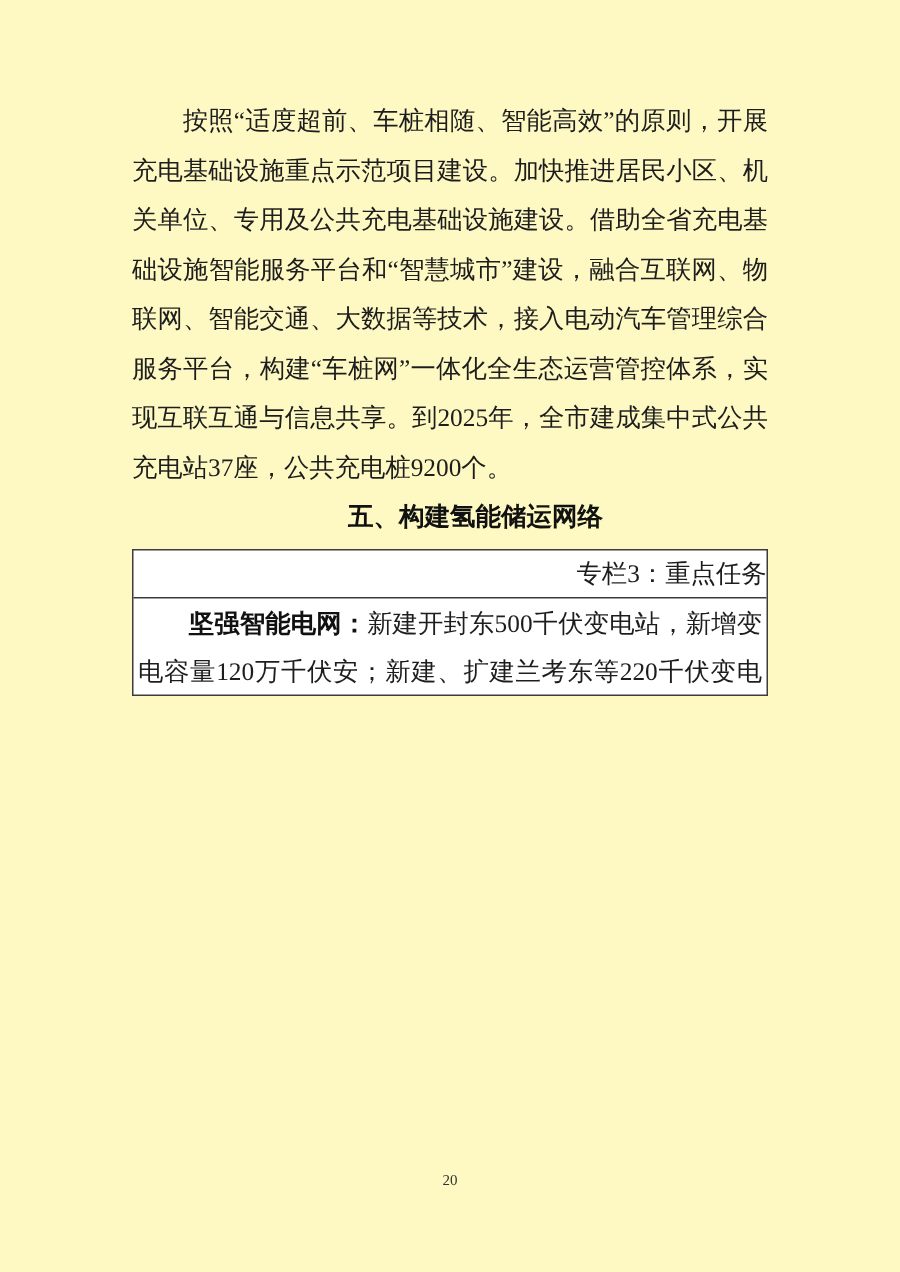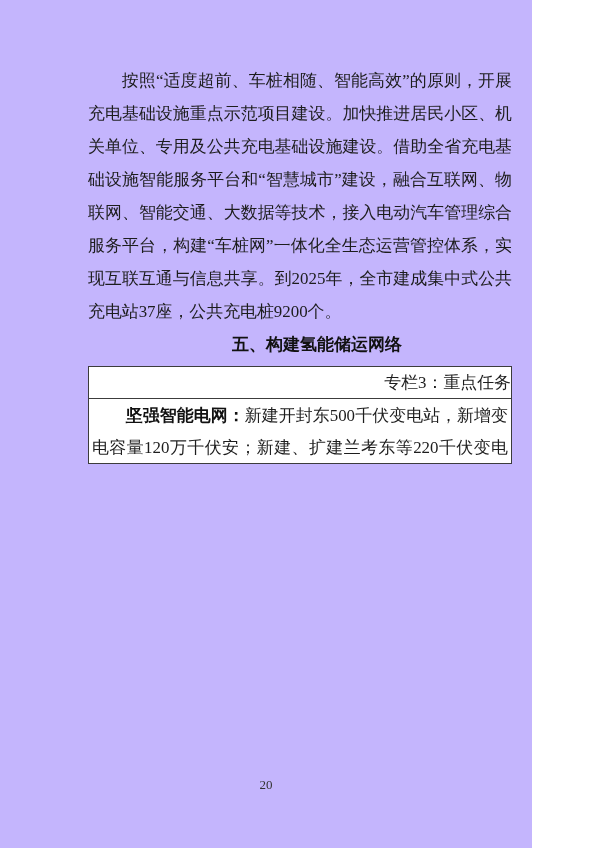--- a/index.html
+++ b/index.html
@@ -2,23 +2,23 @@
 <html><head>
 <meta charset="utf-8">
 <style>
   html, body {
     margin: 0;
     padding: 0;
     background: #ffffff;
   }
   .page {
     position: relative;
-    width: 532px;
+    width: 600px;
     height: 848px;
-    background: #c4b5fd;
+    background: #fef9c3;
     overflow: hidden;
     font-family: "Liberation Serif", "DejaVu Serif", serif;
     color: #1d1d1d;
   }
   .content {
     position: absolute;
     left: 88px;
     top: 64px;
     width: 424px;
   }
@@ -63,21 +63,21 @@
   .task-box-label {
     font-weight: bold;
     color: #111111;
   }
   .footer {
     position: absolute;
     bottom: 55px;
     left: 0;
     width: 100%;
     text-align: center;
-    font-size: 13px;
+    font-size: 10px;
     color: #333333;
     font-family: Liberation Serif, serif;
   }
 </style>
 </head>
 <body>
 
 <div class="page">
   <div class="content">
 

